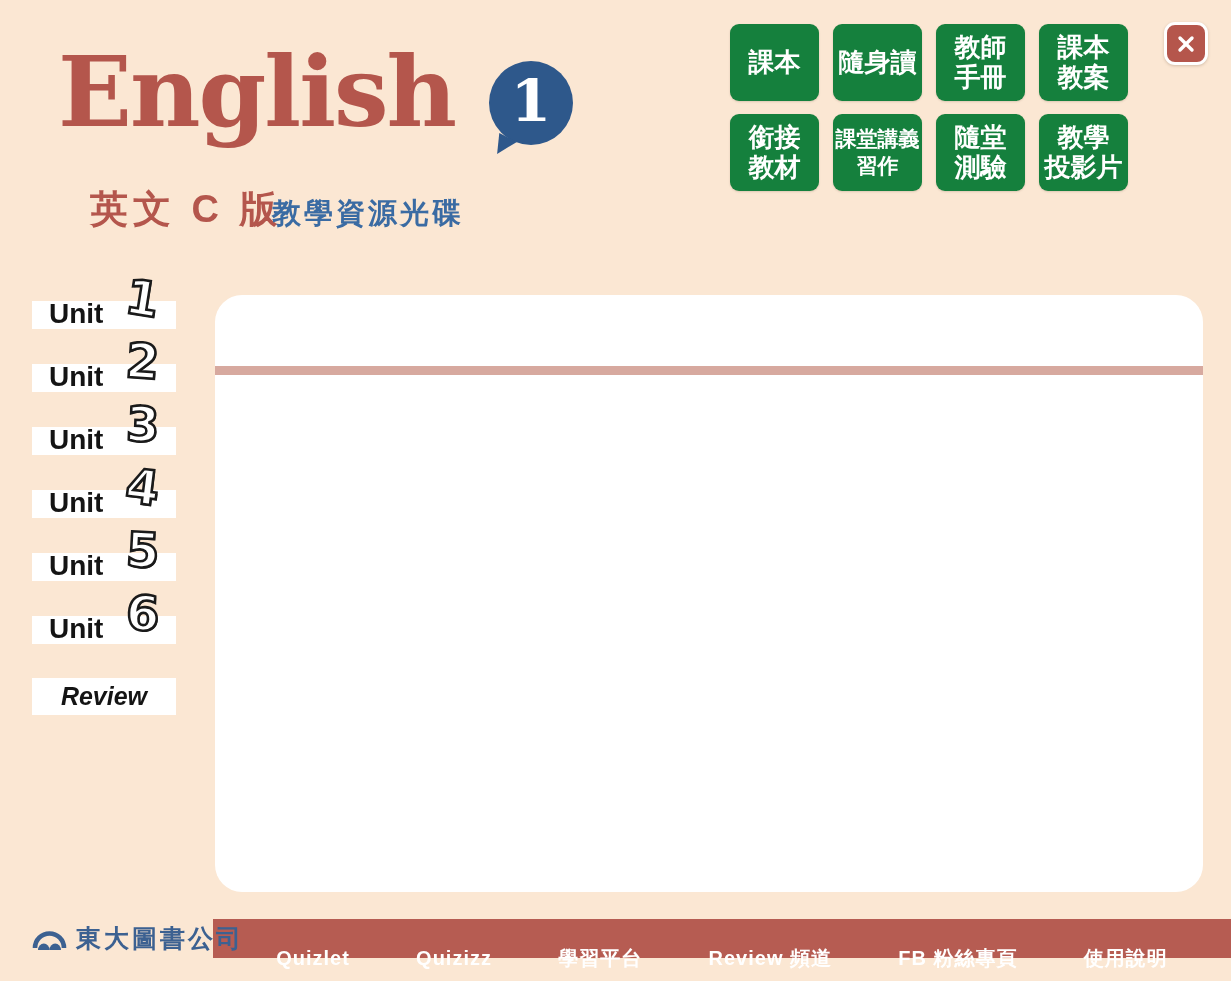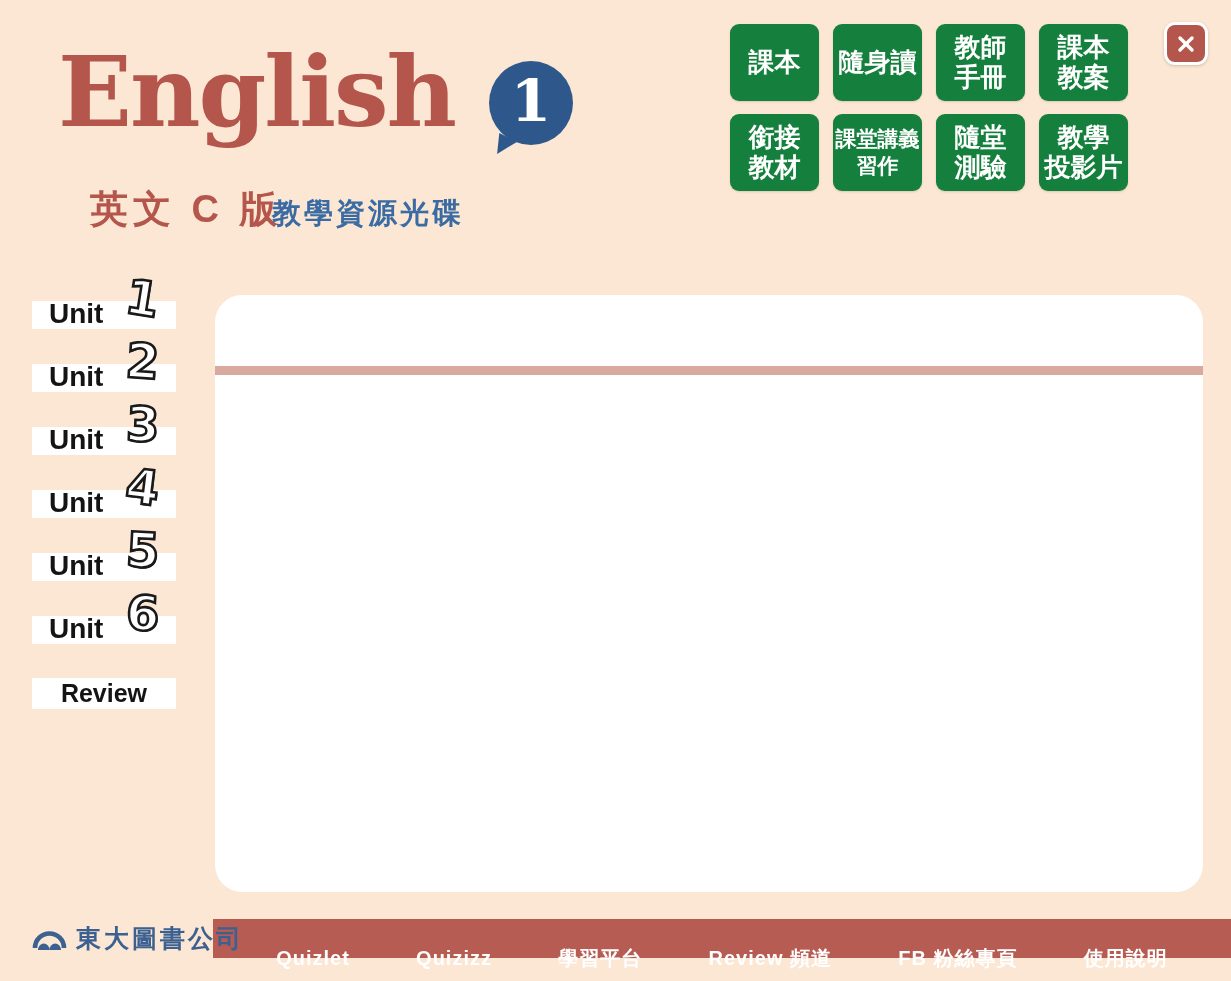--- a/index.html
+++ b/index.html
@@ -104,25 +104,26 @@
     text-shadow: 1px 1px 0 #1a1a1a;
   }
   .unit-item:nth-of-type(1) .unit-num { transform: rotate(9deg); }
   .unit-item:nth-of-type(2) .unit-num { transform: rotate(4deg); }
   .unit-item:nth-of-type(3) .unit-num { transform: rotate(2deg); }
   .unit-item:nth-of-type(4) .unit-num { transform: rotate(7deg); }
   .unit-item:nth-of-type(5) .unit-num { transform: rotate(3deg); }
   .unit-item:nth-of-type(6) .unit-num { transform: rotate(2deg); }
   .review-item {
     position: absolute; left: 32px; top: 678px;
-    width: 144px; height: 31px;
+    width: 144px; height: 37px;
     background: #ffffff;
     display: flex; align-items: center; justify-content: center;
     font-size: 25px; font-weight: bold; color: #141414;
     cursor: pointer;
+    font-style: italic;
   }
 
   
   .main-panel {
     position: absolute; left: 215px; top: 295px;
     width: 988px; height: 597px;
     background: #ffffff;
     border-radius: 27px;
   }
   .accent-line {

